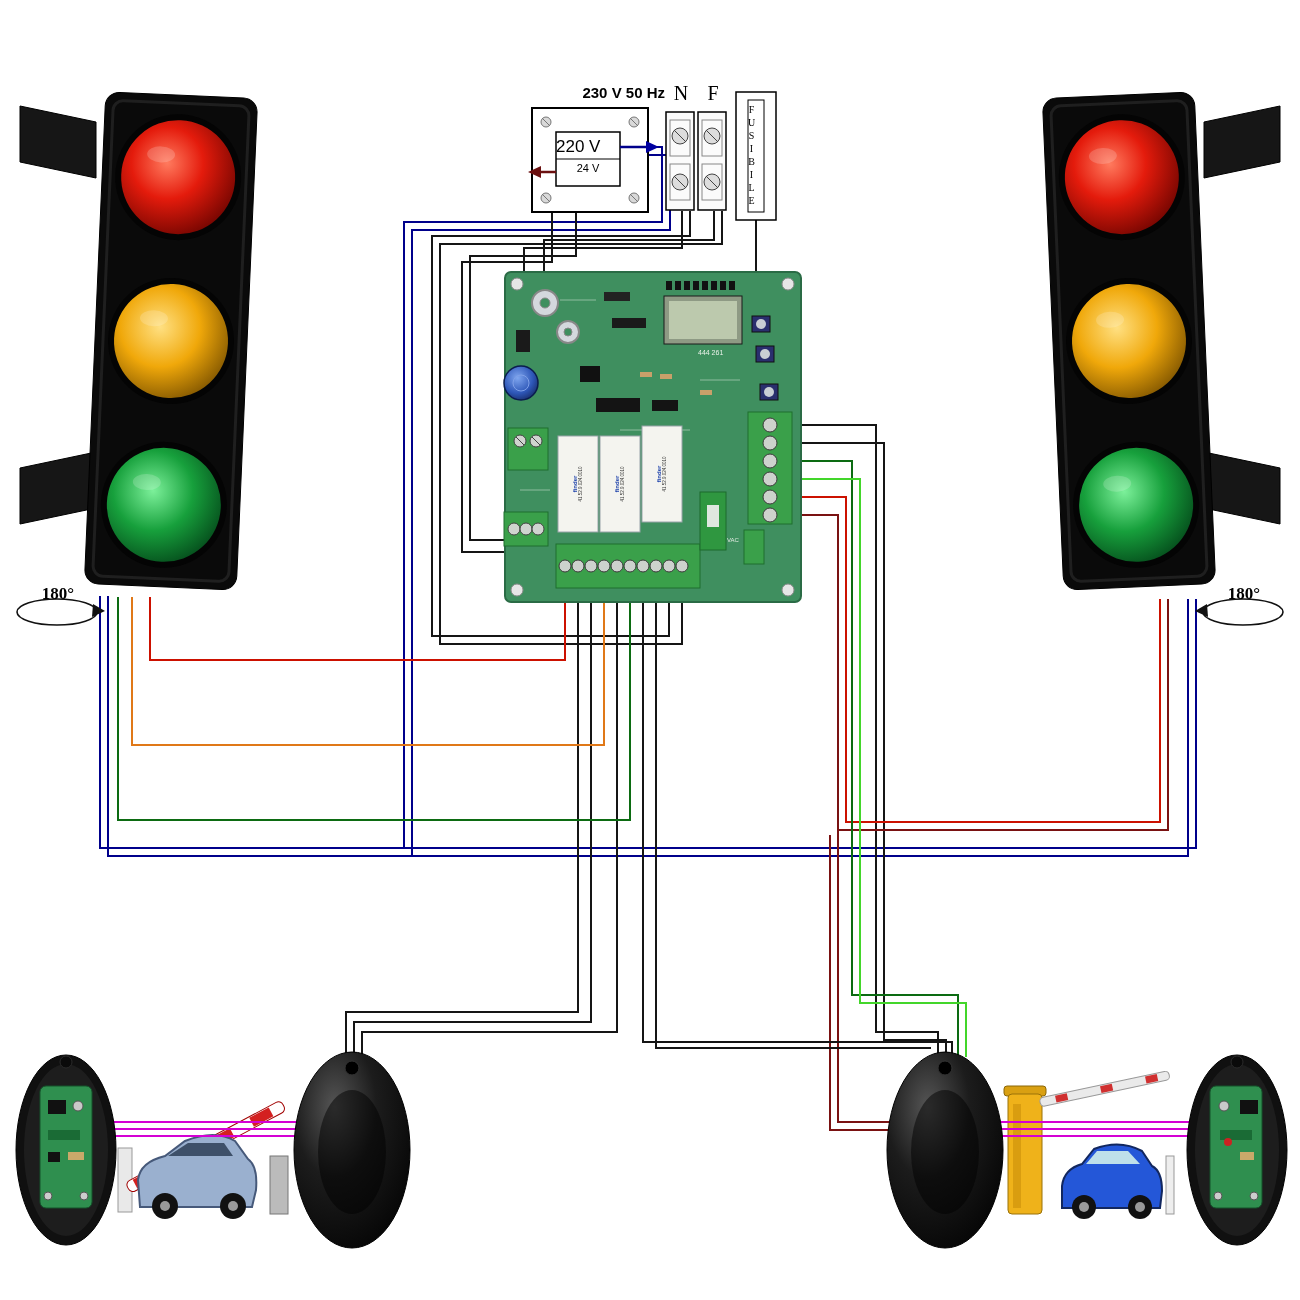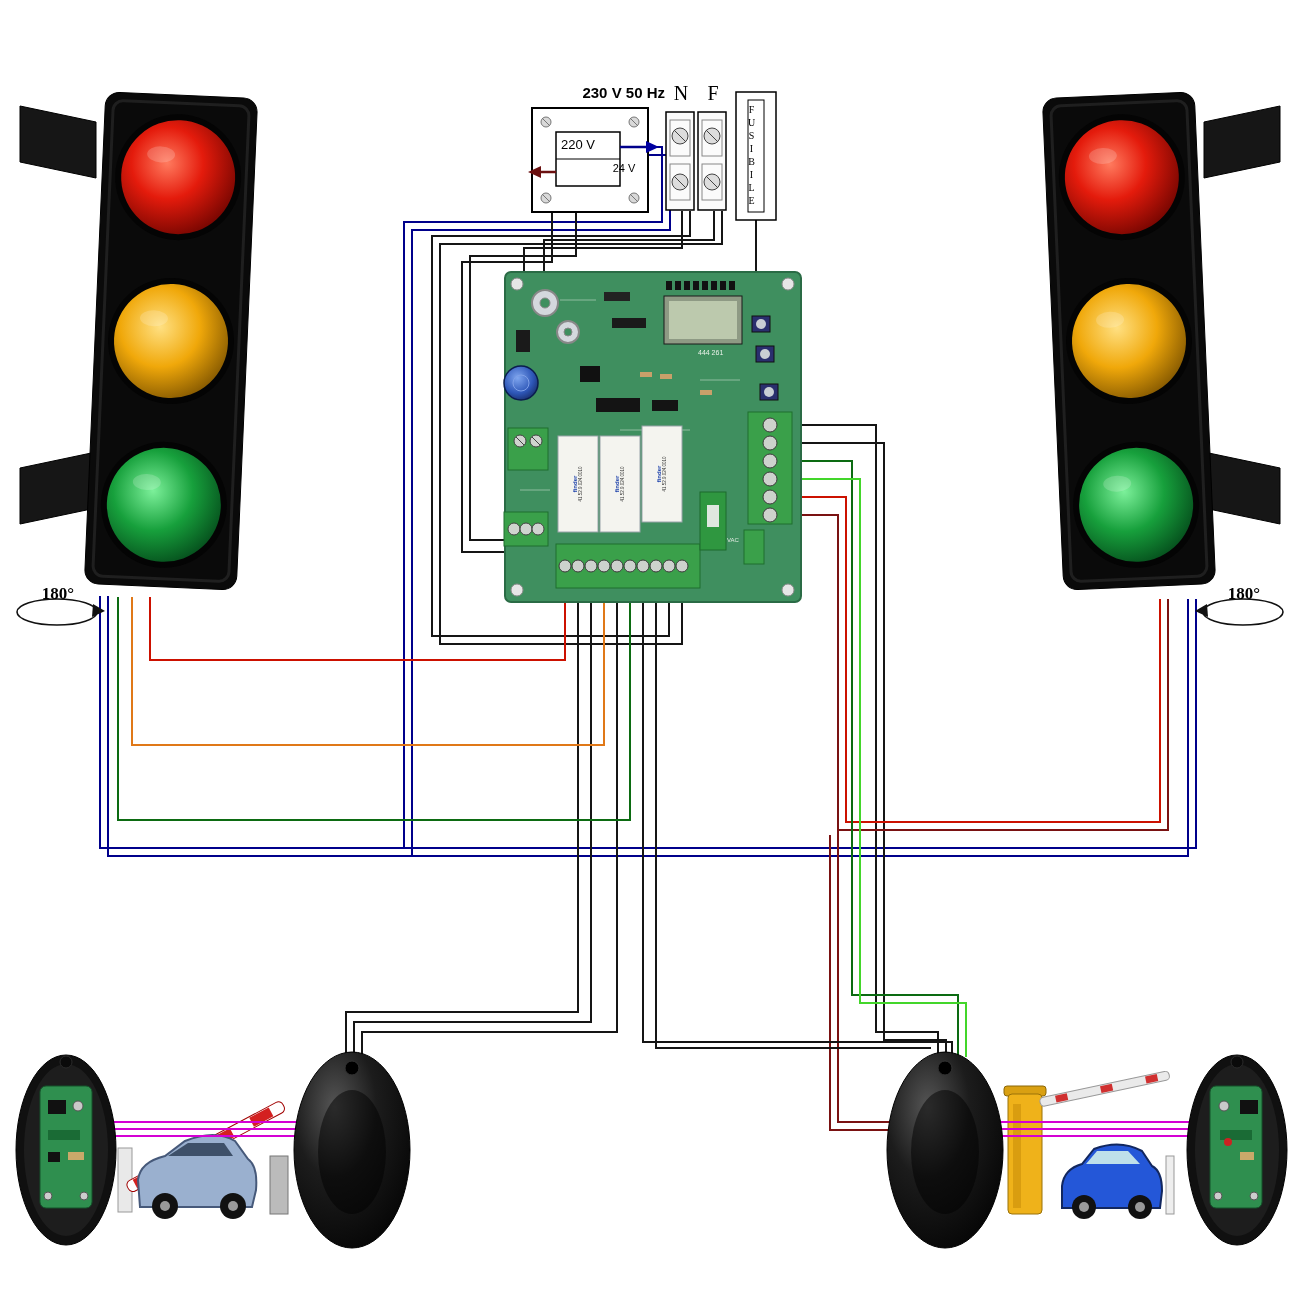--- a/index.html
+++ b/index.html
@@ -1,22 +1,22 @@
 <!DOCTYPE html>
 <html><head>
 <meta charset="utf-8">
 <style>
   html,body{margin:0;padding:0;background:#fff;}
   #stage{position:relative;width:1300px;height:1300px;background:#fff;overflow:hidden;
          font-family:"Liberation Sans",sans-serif;}
   #diagram-svg{position:absolute;left:0;top:0;}
   .lbl{position:absolute;white-space:nowrap;color:#000;}
   .lbl-title{left:505px;top:84px;width:160px;text-align:right;font-weight:bold;font-size:15px;}
-  .lbl-220{left:556px;top:137px;width:44px;text-align:center;font-size:13px;}
-  .lbl-24{left:556px;top:162px;width:64px;text-align:center;font-size:11px;padding-left:36px;}
+  .lbl-220{left:556px;top:137px;width:44px;text-align:center;font-size:17px;}
+  .lbl-24{left:556px;top:162px;width:64px;text-align:center;font-size:11px;}
   .lbl-n{left:668px;top:82px;width:26px;text-align:center;font-size:20px;font-family:"Liberation Serif",serif;}
   .lbl-f{left:700px;top:82px;width:26px;text-align:center;font-size:20px;font-family:"Liberation Serif",serif;}
   .lbl-fuse{left:746px;top:104px;height:108px;writing-mode:vertical-rl;text-orientation:upright;
             font-size:10px;font-family:"Liberation Serif",serif;letter-spacing:2px;}
   .lbl-rot{font-size:17px;font-weight:bold;font-family:"Liberation Serif",serif;width:60px;text-align:center;}
   .lbl-rot-left{left:28px;top:584px;}
   .lbl-rot-right{left:1214px;top:584px;}
   .lbl-code{left:698px;top:349px;font-size:7px;color:#eaf2ea;}
   .lbl-vac{left:727px;top:537px;font-size:6px;color:#e2ebe2;}
   .relay-label{position:absolute;width:92px;text-align:center;transform:rotate(-90deg);

